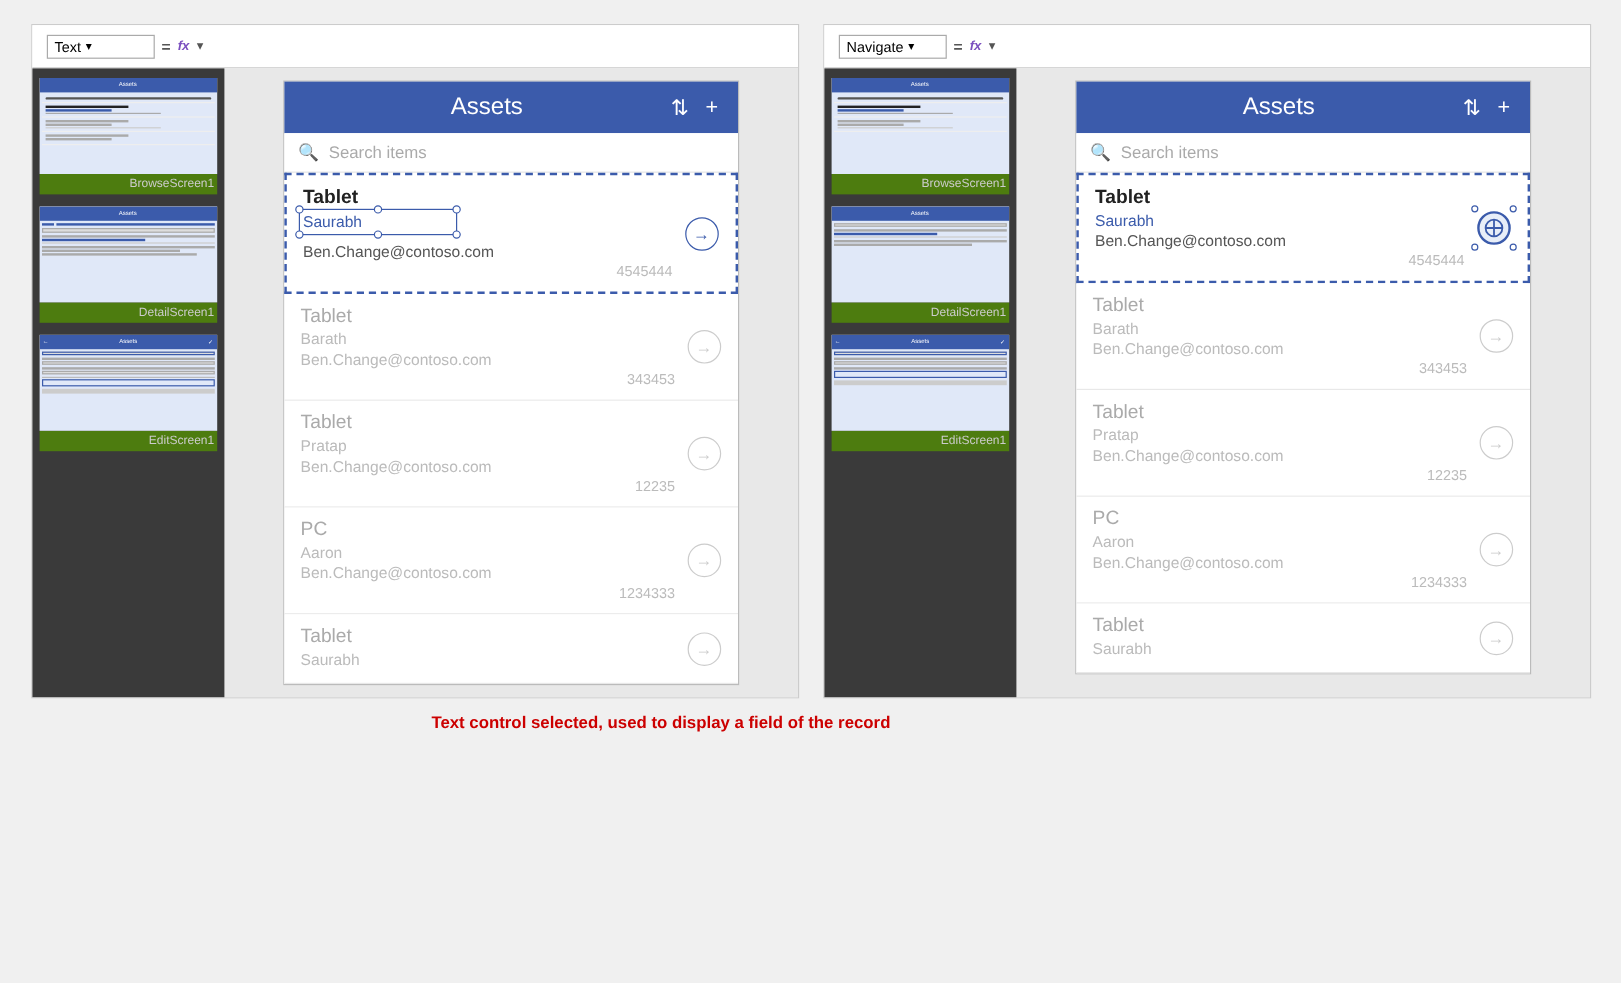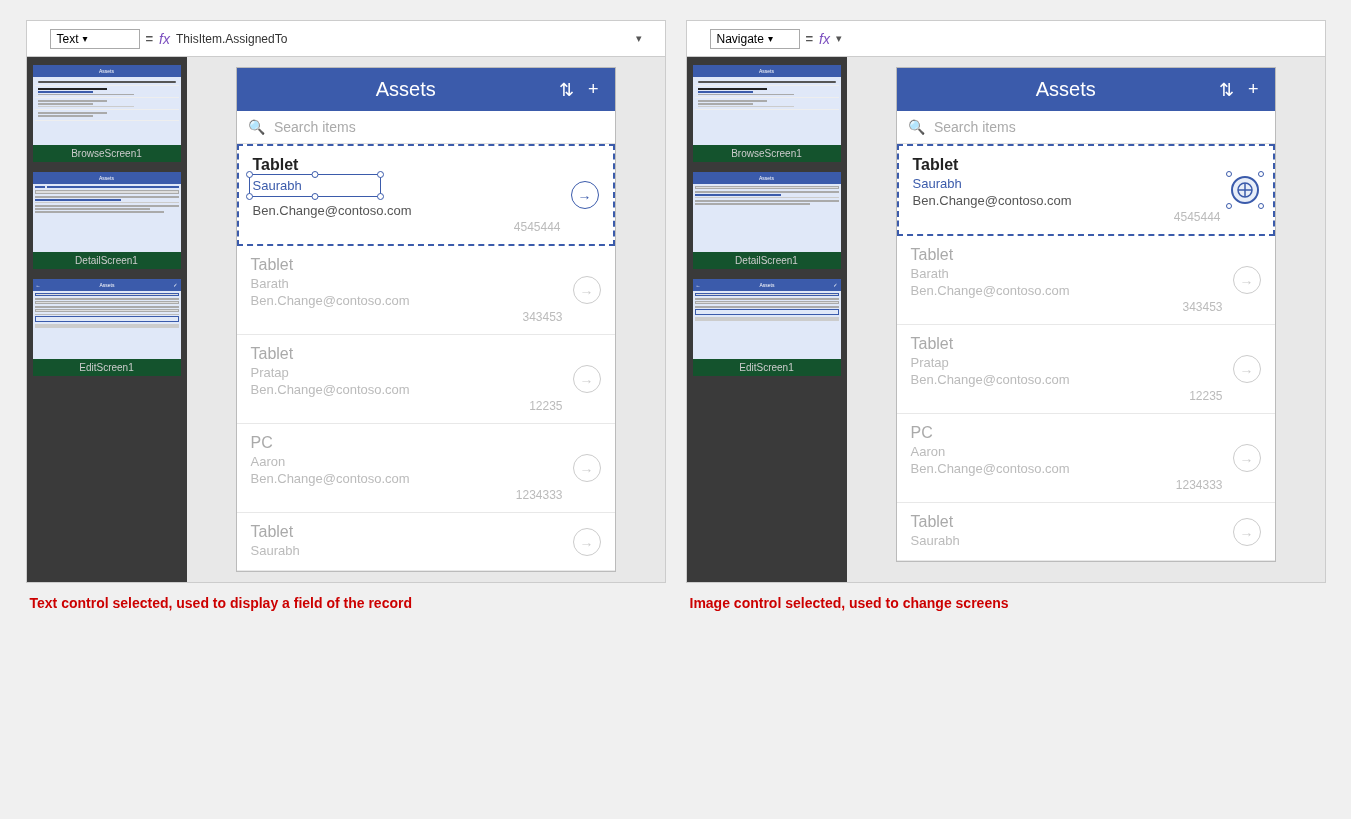--- a/index.html
+++ b/index.html
@@ -25,45 +25,45 @@
       flex: 1;
       max-width: 640px;
       display: flex;
       flex-direction: column;
     }
     
     .formula-bar {
       display: flex;
       align-items: center;
       border-bottom: 1px solid #ccc;
-      padding: 4px 23px;
+      padding: 4px 12px;
       background: #fff;
       gap: 6px;
       height: 36px;
     }
     .formula-dropdown {
       display: flex;
       align-items: center;
       border: 1px solid #aaa;
       padding: 2px 6px;
       font-size: 12px;
       min-width: 90px;
       background: #fff;
       gap: 4px;
     }
     .formula-eq {
       font-size: 13px;
       color: #555;
       font-weight: bold;
     }
     .formula-fx {
-      font-size: 14px;
+      font-size: 11px;
       color: #7b4fbf;
       font-style: italic;
-      font-weight: normal;
+      font-weight: bold;
     }
     .formula-input {
       flex: 1;
       font-size: 12px;
       color: #333;
       border: none;
       outline: none;
       background: transparent;
     }
     .formula-end-arrow {
@@ -109,23 +109,23 @@
     }
     .screen-thumb-line {
       height: 2px;
       background: #ccc;
       flex: 1;
       border-radius: 1px;
     }
     .screen-label {
       font-size: 10px;
       color: #ccc;
-      text-align: center;
+      text-align: right;
       padding: 3px 2px;
-      background: #14532d;
+      background: #4d7c0f;
     }
     
     .preview-area {
       flex: 1;
       padding: 10px;
       display: flex;
       align-items: flex-start;
       justify-content: center;
     }
     
@@ -277,21 +277,20 @@
 
   <div class="panel">
 
     <div class="formula-bar">
       <div class="formula-dropdown">
         <span>Text</span>
         <span class="chevron-down">▾</span>
       </div>
       <span class="formula-eq">=</span>
       <span class="formula-fx">fx</span>
-      <input class="formula-input" readonly="" value="ThisItem.AssignedTo" style="">
       <span class="formula-end-arrow">▾</span>
     </div>
 
     <div class="panel-body">
 
       <div class="screens-sidebar">
 
         <div>
           <div class="screen-thumb-img">
             <div class="screen-thumb-header">
@@ -621,14 +620,13 @@
 
         </div>
       </div>
     </div>
   </div>
 
 </div>
 
 <div class="captions-row">
   <div class="caption">Text control selected, used to display a field of the record</div>
-  <div class="caption">Image control selected, used to change screens</div>
 </div>
 
 </body></html>

